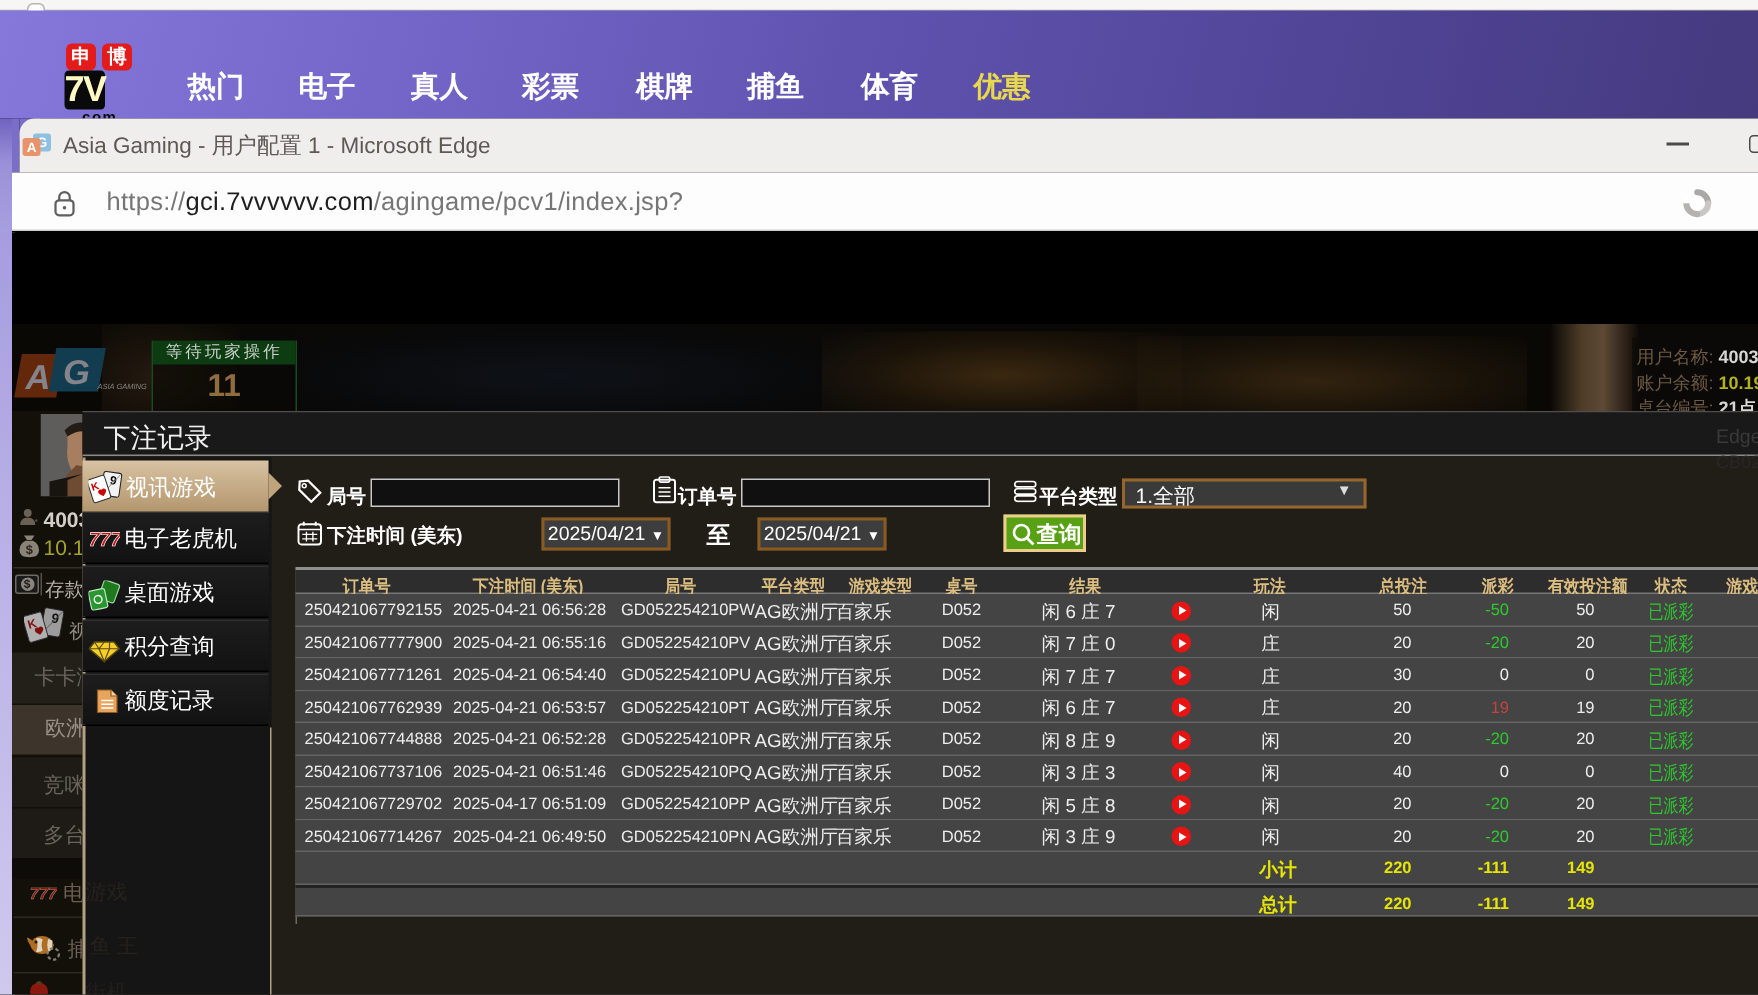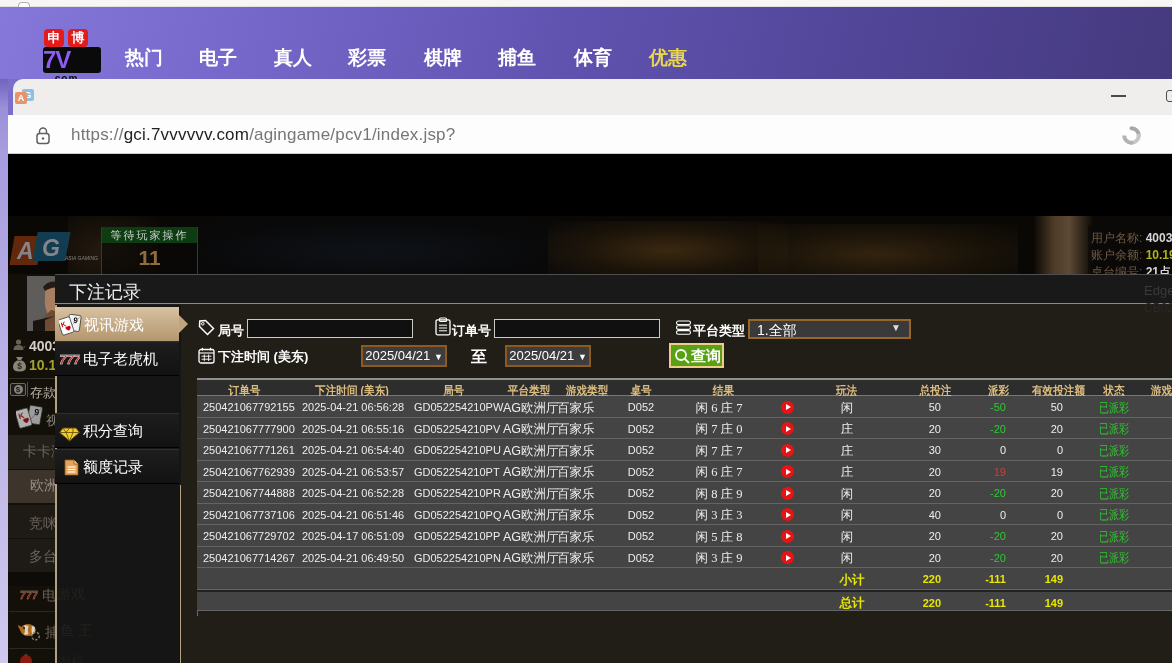--- a/index.html
+++ b/index.html
@@ -5,21 +5,21 @@
 *{margin:0;padding:0;box-sizing:border-box;}
 body{font-family:"Liberation Sans",sans-serif;}
 #page{position:relative;width:1172px;height:663px;overflow:hidden;background:#000;font-family:"Liberation Sans",sans-serif;}
 .abs{position:absolute;}
 
 #topstrip{left:0;top:0;width:1172px;height:7px;background:#f7f6f4;border-bottom:1px solid #e3e1df;}
 #toptab{left:18px;top:2px;width:12px;height:6px;border:1px solid #b5b3b1;border-bottom:none;border-radius:4px 4px 0 0;background:#fdfdfd;}
 
 #purple{left:0;top:7px;width:1172px;height:72px;background:linear-gradient(104deg,#8578da 0%,#7567c9 22%,#6053b0 48%,#4f4394 78%,#453a7e 100%);}
 .chip{position:absolute;width:20px;height:18px;background:#e31b1b;border-radius:4px;color:#fff;font-size:13px;font-weight:bold;text-align:center;line-height:18px;}
-#logo7v{position:absolute;left:43px;top:40px;width:58px;height:26px;background:#0a0a0a;border-radius:3px;color:#8b5cf6;font-size:24px;font-weight:bold;text-align:left;line-height:25px;letter-spacing:-1px;}
+#logo7v{position:absolute;left:43px;top:40px;width:27px;height:26px;background:#0a0a0a;border-radius:3px;color:#fef9c3;font-size:24px;font-weight:bold;text-align:right;line-height:25px;letter-spacing:-1px;}
 #logocom{position:absolute;left:43px;top:66px;width:47px;text-align:center;color:#0a0a0a;font-size:10px;font-weight:bold;letter-spacing:1px;}
 .nav{position:absolute;top:38px;width:80px;margin-left:-40px;text-align:center;color:#fff;font-size:19px;font-weight:bold;}
 
 #leftstrip{left:0;top:79px;width:8px;height:584px;background:linear-gradient(#6f63c0 0%,#9a90d8 5%,#b3abe4 20%,#c5bfe9 60%,#cfc9ee 100%);}
 
 #titlebar{left:13px;top:79px;width:1159px;height:36px;background:#efeeec;border-radius:10px 0 0 0;}
 #titletxt{left:42px;top:88px;color:#5d5955;font-size:15px;}
 #minus{left:1111px;top:95px;width:15px;height:2px;background:#4a4a4a;}
 #maxbox{left:1166px;top:90px;width:13px;height:12px;border:1.5px solid #4a4a4a;border-radius:3px;background:transparent;}
 #urlrow{left:8px;top:115px;width:1164px;height:39px;background:#fdfdfd;border-bottom:1px solid #cfcdcb;}
@@ -54,21 +54,21 @@
 #thead span{position:absolute;top:3px;font-size:12.5px;font-weight:bold;color:#dcbd80;white-space:nowrap;text-align:center;transform:scaleX(0.85);transform-origin:50% 50%;}
 .g{color:#2ec92e !important;}
 .rd{color:#c04444 !important;}
 .yl{color:#e6e600 !important;font-weight:bold;}
 .c1{left:6px;}
 .c2{left:105px;}
 .c3{left:217px;}
 .c4{left:306px;}
 .c5{left:360px;width:60px;text-align:left;}
 .c6{left:414px;width:60px;text-align:center;}
-.c7{left:467px;width:110px;text-align:center;font-family:Liberation Serif, serif;}
+.c7{left:467px;width:110px;text-align:center;}
 .c9{left:620px;width:60px;text-align:center;}
 .c10{left:664px;width:80px;text-align:right;}
 .c11{left:729px;width:80px;text-align:right;}
 .c12{left:786px;width:80px;text-align:right;}
 .c13{left:877px;width:80px;text-align:center;}
 .play{position:absolute;left:584px;top:4.5px;width:13px;height:13px;background:#e81414;border-radius:50%;}
 .play:after{content:"";position:absolute;left:5px;top:3.5px;border-left:5px solid #fff;border-top:3px solid transparent;border-bottom:3px solid transparent;}
 </style>
 </head>
 <body>
@@ -87,20 +87,21 @@
     <div class="nav" style="left:443px;">棋牌</div>
     <div class="nav" style="left:517px;">捕鱼</div>
     <div class="nav" style="left:593px;">体育</div>
     <div class="nav" style="left:668px;color:#e8d84d;">优惠</div>
   </div>
   <div class="abs" style="left:8px;top:79px;width:5px;height:36px;background:#7b6ec9;"></div>
   <div class="abs" style="left:13px;top:79px;width:14px;height:14px;background:#7b6ec9;"></div>
   <div class="abs" id="titlebar"></div>
   <div class="abs" style="left:22px;top:89px;width:12px;height:12px;background:#8ec0e2;border-radius:2px;color:#fff;font-size:9px;font-weight:bold;text-align:center;line-height:12px;">G</div>
   <div class="abs" style="left:15px;top:92px;width:12px;height:12px;background:#e9936a;border-radius:2px;color:#fff;font-size:9px;font-weight:bold;text-align:center;line-height:12px;">A</div>
+  <div class="abs" id="titletxt">Asia Gaming - 用户配置 1 - Microsoft Edge</div>
   <div class="abs" id="minus"></div>
   <div class="abs" id="maxbox"></div>
   <div class="abs" id="urlrow"></div>
   <svg class="abs" style="left:35px;top:126px;" width="16" height="19" viewBox="0 0 16 19">
       <rect x="2" y="7.5" width="12" height="10" rx="2.5" fill="none" stroke="#5f5f5f" stroke-width="1.5"></rect>
       <path d="M4.5 7.5 v-2 a3.5 3.5 0 0 1 7 0 v2" fill="none" stroke="#5f5f5f" stroke-width="1.5"></path>
       <circle cx="8" cy="12.5" r="1.2" fill="#5f5f5f"></circle>
     </svg>
   <div class="abs" id="urltxt">https://<b>gci.7vvvvvv.com</b>/agingame/pcv1/index.jsp?</div>
   <svg class="abs" style="left:1121px;top:125px;" width="21" height="21" viewBox="0 0 21 21">
@@ -155,21 +156,21 @@
         <path d="M0.5 11 q0-5 5-5 q5 0 5 5z" fill="#6a6156"></path>
         <text x="10" y="11" font-size="6" fill="#6a6156">*</text>
       </svg>
     <div class="abs" style="left:21px;top:183px;color:#d5cec6;font-size:14px;font-weight:bold;">4003</div>
 
     <svg class="abs" style="left:4px;top:201px;" width="15" height="16" viewBox="0 0 15 16">
         <path d="M4 1 h7 l-2 3 h-3z" fill="#8a8478"></path>
         <path d="M5 4.5 h5 q4 2 4 6.5 q0 4.5-6.5 4.5 q-6.5 0-6.5-4.5 q0-4.5 4-6.5z" fill="#8a8478"></path>
         <text x="7.5" y="13" font-size="8.5" font-weight="bold" fill="#2a2620" text-anchor="middle">$</text>
       </svg>
-    <div class="abs" style="left:21px;top:202px;color:#a3a32a;font-size:14px;font-weight:bold;">10.1</div>
+    <div class="abs" style="left:21px;top:202px;color:#a3a32a;font-size:14px;font-weight:normal;">10.1</div>
     <div class="abs" style="left:1px;top:223px;width:46px;height:1px;background:#343028;"></div>
 
     <div class="abs" style="left:2px;top:228px;width:16px;height:13px;background:#1a1a1a;border:1px solid #6e6a62;border-radius:2px;">
         <div style="width:9px;height:9px;margin:1px auto;border-radius:50%;background:#8a857c;color:#1a1a1a;font-size:8px;font-weight:bold;text-align:center;line-height:9px;">$</div>
       </div>
     <div class="abs" style="left:19px;top:227px;width:1px;height:15px;background:#55504a;"></div>
     <div class="abs" style="left:22px;top:229px;color:#b5aea6;font-size:13px;">存款</div>
 
     <svg class="abs" style="left:8px;top:250px;" width="28" height="25" viewBox="0 0 28 25">
       <g transform="rotate(10 19 12)">
@@ -239,20 +240,32 @@
             <text x="5" y="12" font-size="7" font-weight="bold" fill="#c00" text-anchor="middle">K</text>
             <path d="M8.5 13 c-1.4-1 -3 0 -2.6 1.6 c.3 1.2 2.6 2.8 2.6 2.8 s2.3-1.6 2.6-2.8 C11.5 13 9.9 12 8.5 13z" fill="#c00"></path>
           </g>
       </svg>
     </div>
     <div class="mtab darktab" style="top:66px;height:35px;">
         <span class="tx">电子老虎机</span>
       <svg style="position:absolute;left:5px;top:10px;" width="20" height="14" viewBox="0 0 20 14">
           <text x="10" y="12" font-size="13" font-weight="bold" font-style="italic" fill="#c41414" stroke="#fff" stroke-width="0.4" text-anchor="middle" font-family="Liberation Sans">777</text>
         </svg>
+    </div>
+    <div class="mtab darktab" style="top:102px;height:35px;">
+        <span class="tx">桌面游戏</span>
+      <svg style="position:absolute;left:4px;top:9px;" width="22" height="20" viewBox="0 0 22 20">
+        <g transform="rotate(20 14 8)">
+            <rect x="8" y="1" width="11" height="13" rx="1.5" fill="#1f7a1f" stroke="#9fd69f" stroke-width="0.8"></rect>
+          </g>
+        <g transform="rotate(-12 7 13)">
+            <rect x="1" y="6" width="11" height="13" rx="1.5" fill="#2a9632" stroke="#bfe8bf" stroke-width="0.8"></rect>
+            <circle cx="6.5" cy="12.5" r="2.6" fill="none" stroke="#fff" stroke-width="0.9"></circle>
+          </g>
+      </svg>
     </div>
     <div class="mtab darktab" style="top:138px;height:35px;">
         <span class="tx">积分查询</span>
       <svg style="position:absolute;left:4px;top:13px;" width="21" height="15" viewBox="0 0 21 15">
           <path d="M4 1 h13 l3.5 4.5 L10.5 14 L0.5 5.5 Z" fill="#f5ce27" stroke="#5a4a10" stroke-width="1"></path>
           <path d="M4 1 L7 5.5 L10.5 1 M14 1 L14 5.5 M7 5.5 L10.5 14 L14 5.5 M0.5 5.5 h20" fill="none" stroke="#5a4a10" stroke-width="0.8"></path>
         </svg>
     </div>
     <div class="mtab darktab" style="top:174px;height:35px;">
         <span class="tx">额度记录</span>

